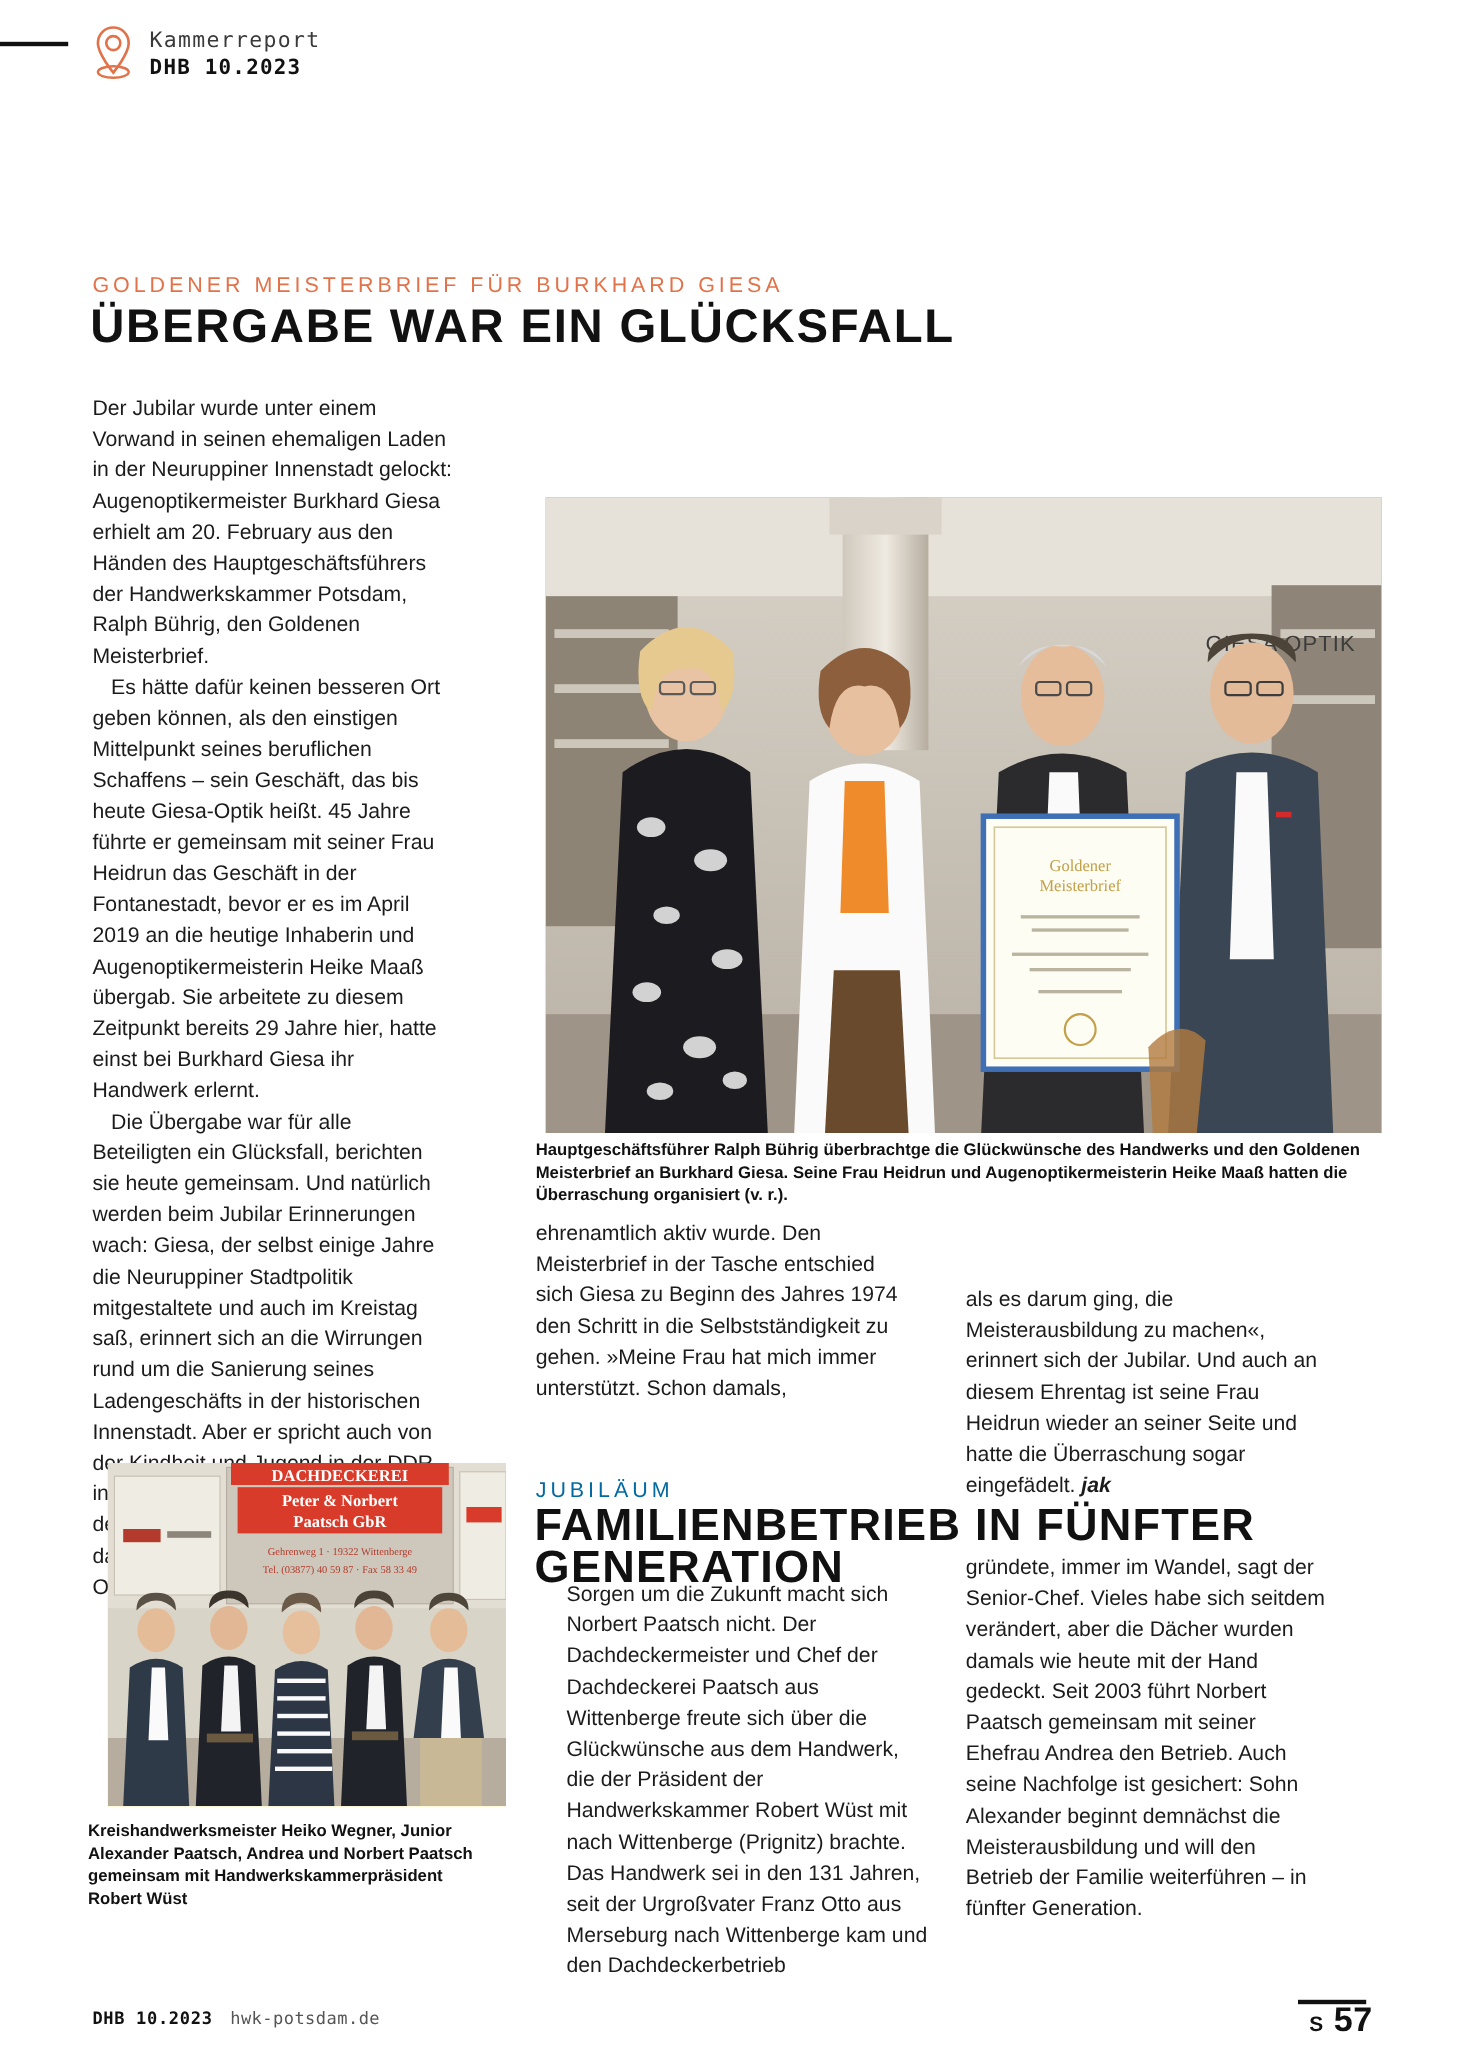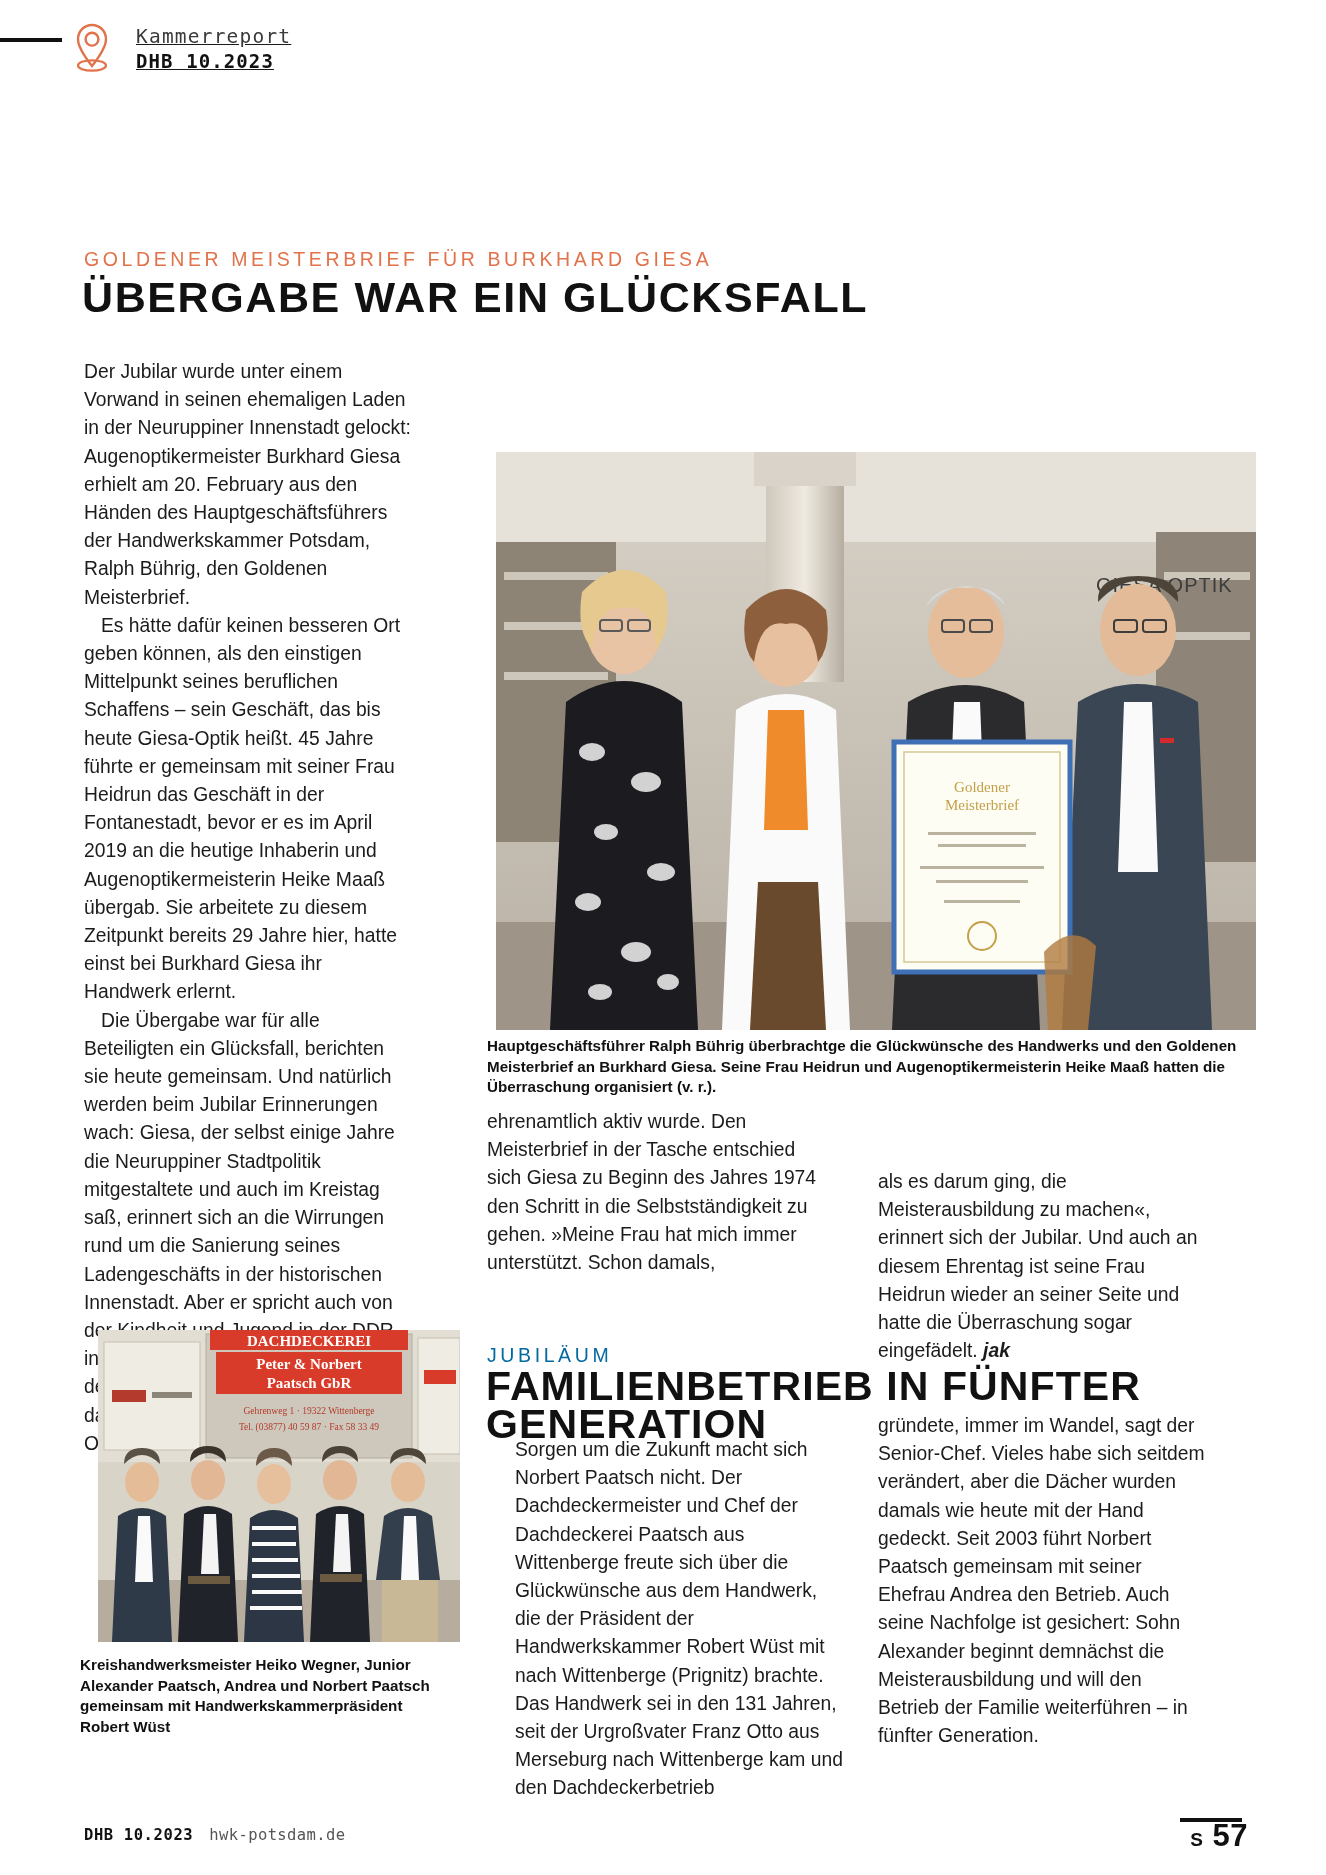--- a/index.html
+++ b/index.html
@@ -11,22 +11,22 @@
     overflow: hidden;
   }
   .page { position: relative; width: 1326px; height: 1875px; }
 
   
   .top-rule {
     position: absolute; left: 0; top: 38px;
     width: 62px; height: 4px; background: #111;
   }
   .masthead {
-    position: absolute; left: 73px; top: 22px;
-    display: flex; align-items: center; gap: 25px; text-decoration: underline;
+    position: absolute; left: 84px; top: 22px;
+    display: flex; align-items: center; gap: 14px;
   }
   .pin-icon { width: 38px; height: 52px; flex: 0 0 38px; }
   .mast-text { display: flex; flex-direction: column; gap: 2px; }
   .mast-kicker {
     font-family: "DejaVu Sans Mono", monospace;
     font-size: 19.5px; letter-spacing: 1.2px; color: #3a3a3a; font-weight: 400;
   }
   .mast-issue {
     font-family: "DejaVu Sans Mono", monospace;
     font-size: 19px; letter-spacing: 1.1px; color: #111; font-weight: 700;

